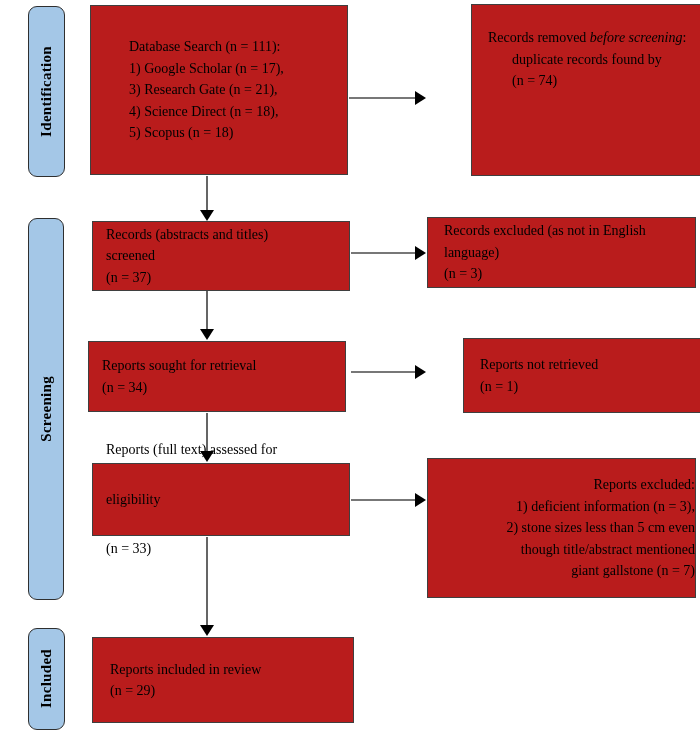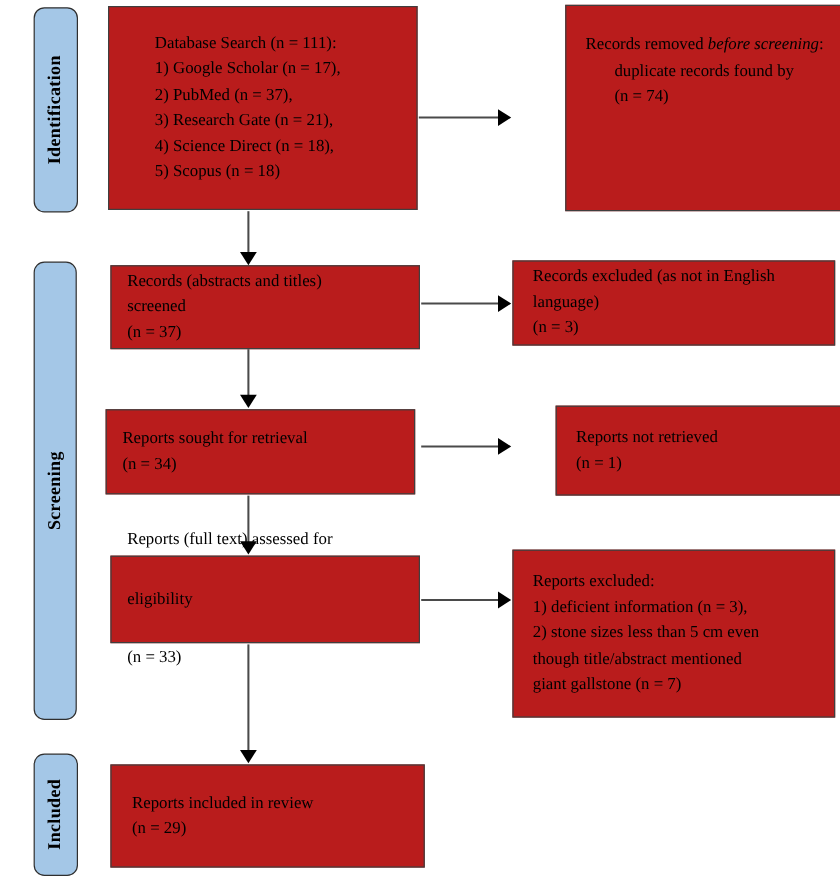--- a/index.html
+++ b/index.html
@@ -51,21 +51,21 @@
   .box .line { white-space: nowrap; }
   .top-align { justify-content: flex-start; margin-left: 44px; }
 
   #box-database-search    { left: 90px;  top: 5px;   width: 258px; height: 170px; padding-left: 38px; }
   #box-records-removed    { left: 427px; top: 4px;   width: 269px; height: 172px; padding: 22px 10px 0 16px; }
   #box-records-screened   { left: 92px;  top: 221px; width: 258px; height: 70px;  padding-left: 13px; }
   #box-records-excluded   { left: 427px; top: 217px; width: 269px; height: 71px;  padding-left: 16px; }
   #box-reports-sought     { left: 88px;  top: 341px; width: 258px; height: 71px;  padding-left: 13px; }
   #box-reports-not-retrieved { left: 427px; top: 338px; width: 269px; height: 75px; padding-left: 16px; margin-left: 36px; }
   #box-reports-assessed   { left: 92px;  top: 463px; width: 258px; height: 73px;  padding-left: 13px; gap: 28px; }
-  #box-reports-excluded   { left: 427px; top: 458px; width: 269px; height: 140px; padding-left: 16px; }
+  #box-reports-excluded   { left: 427px; top: 458px; width: 269px; height: 140px; padding-left: 16px; text-align: right; }
   #box-reports-included   { left: 92px;  top: 637px; width: 262px; height: 86px;  padding-left: 17px; }
 
   .indent { margin-left: 24px; }
   .italic { font-style: italic; }
 
   
   #arrow-layer {
     position: absolute;
     left: 0; top: 0;
     width: 700px; height: 739px;
@@ -83,21 +83,20 @@
   <div class="stage" id="stage-screening">
     <span class="stage-label">Screening</span>
   </div>
   <div class="stage" id="stage-included">
     <span class="stage-label">Included</span>
   </div>
 
   <div class="box" id="box-database-search">
     <div class="line">Database Search (n = 111):</div>
     <div class="line">1) Google Scholar (n = 17),</div>
-    <div class="line">2) PubMed (n = 37),</div>
     <div class="line">3) Research Gate (n = 21),</div>
     <div class="line">4) Science Direct (n = 18),</div>
     <div class="line">5) Scopus (n = 18)</div>
   </div>
 
   <div class="box top-align" id="box-records-removed">
     <div class="line">
       <span>Records removed </span><span class="italic">before screening</span><span>:</span>
     </div>
     <div class="indent">

